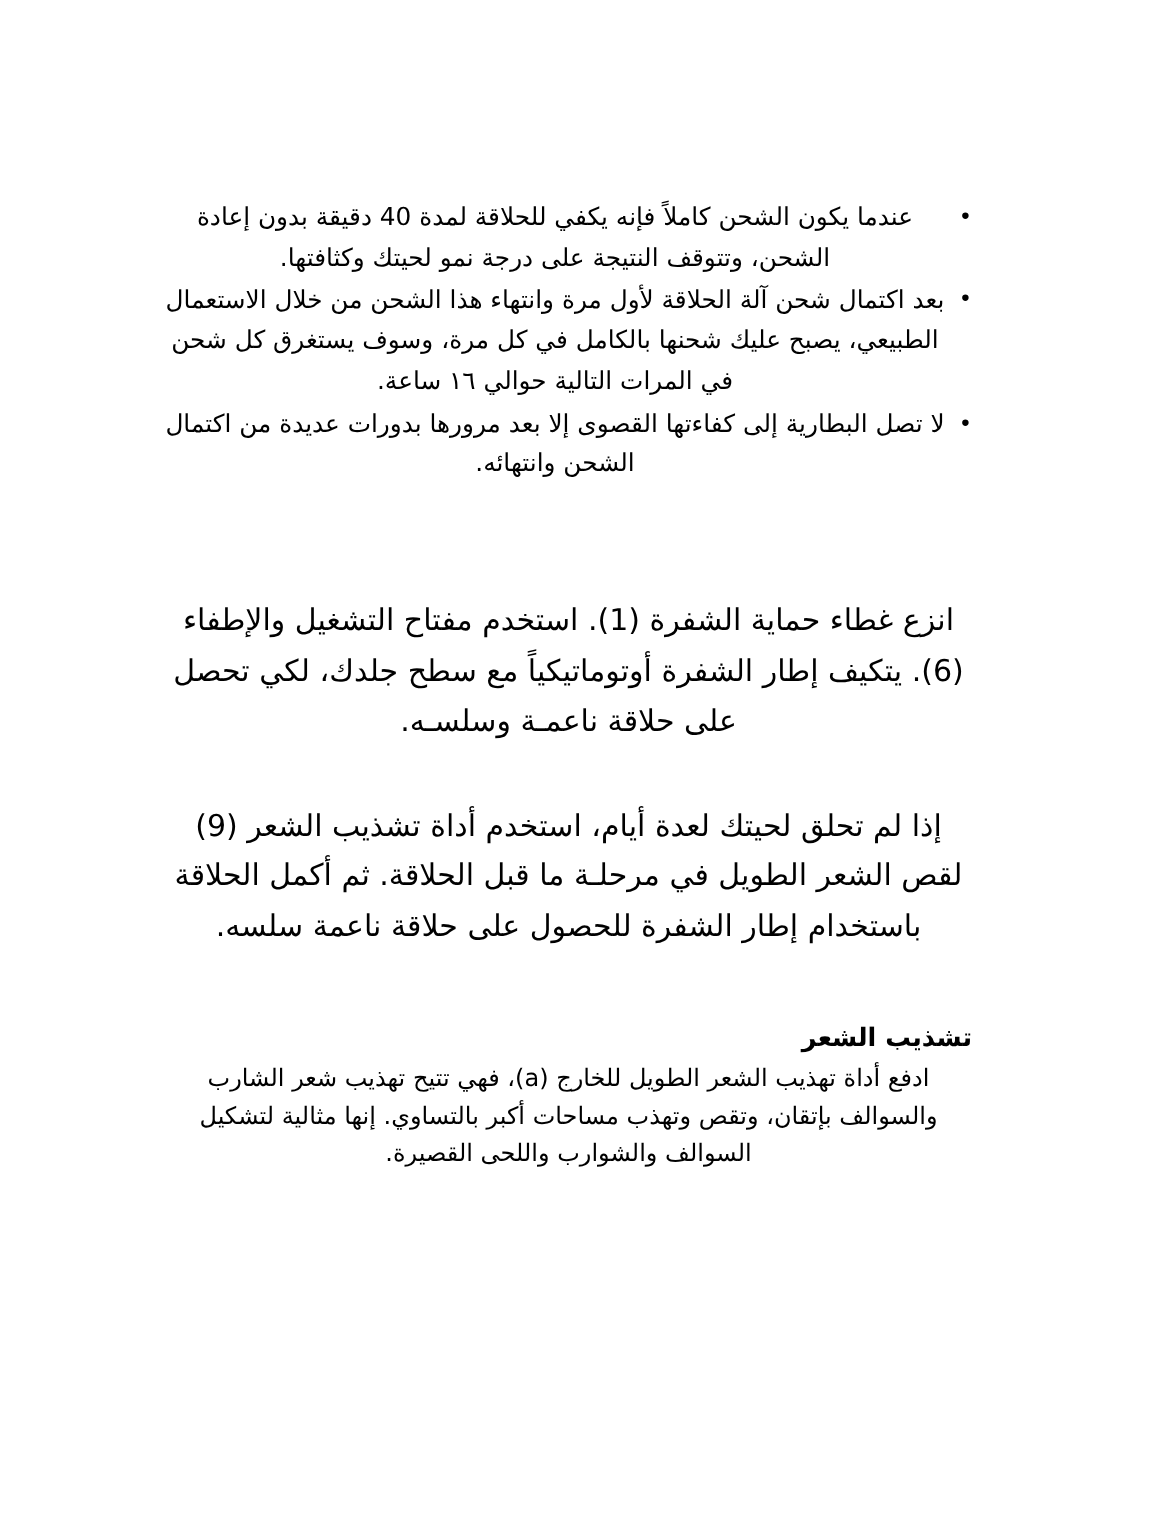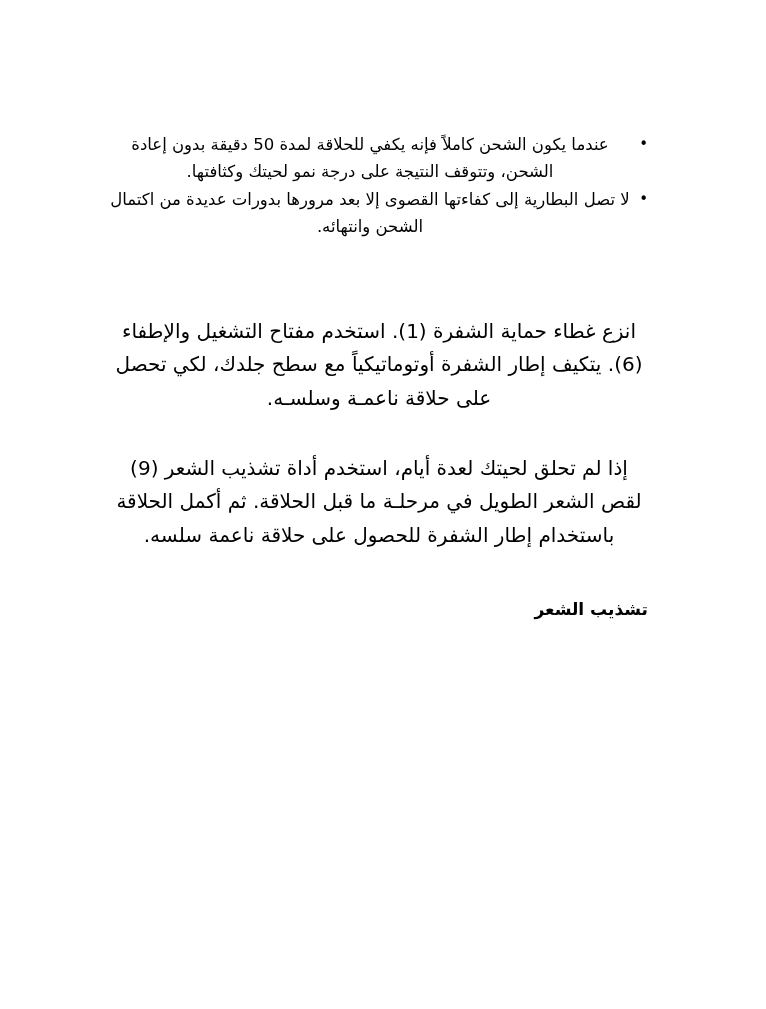--- a/index.html
+++ b/index.html
@@ -77,38 +77,40 @@
     padding-right: 14px;
     padding-left: 14px;
   }
 </style>
 </head>
 <body>
 
 <div class="page">
 
   <ul class="bullet-list">
-    <li class="bullet-item">عندما يكون الشحن كاملاً فإنه يكفي للحلاقة لمدة 50 دقيقة بدون إعادة الشحن، وتتوقف النتيجة على درجة نمو لحيتك وكثافتها.</li>
+    <li class="bullet-item">عندما يكون الشحن كاملاً فإنه يكفي للحلاقة لمدة 40 دقيقة بدون إعادة الشحن، وتتوقف النتيجة على درجة نمو لحيتك وكثافتها.</li>
+    <li class="bullet-item">بعد اكتمال شحن آلة الحلاقة لأول مرة وانتهاء هذا الشحن من خلال الاستعمال الطبيعي، يصبح عليك شحنها بالكامل في كل مرة، وسوف يستغرق كل شحن في المرات التالية حوالي ١٦ ساعة.</li>
     <li class="bullet-item">لا تصل البطارية إلى كفاءتها القصوى إلا بعد مرورها بدورات عديدة من اكتمال الشحن وانتهائه.</li>
   </ul>
 
   <div class="block-spacer-lg"></div>
 
 
   <div class="block-spacer-sm"></div>
 
   <p class="body-para">انزع غطاء حماية الشفرة (1). استخدم مفتاح التشغيل والإطفاء (6). يتكيف إطار الشفرة أوتوماتيكياً مع سطح جلدك، لكي تحصل على حلاقة ناعمـة وسلسـه.</p>
 
   <div class="block-spacer-md"></div>
   <div class="block-spacer-sm"></div>
 
   <p class="body-para">إذا لم تحلق لحيتك لعدة أيام، استخدم أداة تشذيب الشعر (9) لقص الشعر الطويل في مرحلـة ما قبل الحلاقة. ثم أكمل الحلاقة باستخدام إطار الشفرة للحصول على حلاقة ناعمة سلسه.</p>
 
   <div class="block-spacer-md"></div>
   <div class="block-spacer-md"></div>
 
   <h3 class="sub-heading">تشذيب الشعر</h3>
 
+  <p class="tight-para narrow">ادفع أداة تهذيب الشعر الطويل للخارج (a)، فهي تتيح تهذيب شعر الشارب والسوالف بإتقان، وتقص وتهذب مساحات أكبر بالتساوي. إنها مثالية لتشكيل السوالف والشوارب واللحى القصيرة.</p>
 
   <div class="block-spacer-sm"></div>
 
 
 </div>
 
 </body></html>

